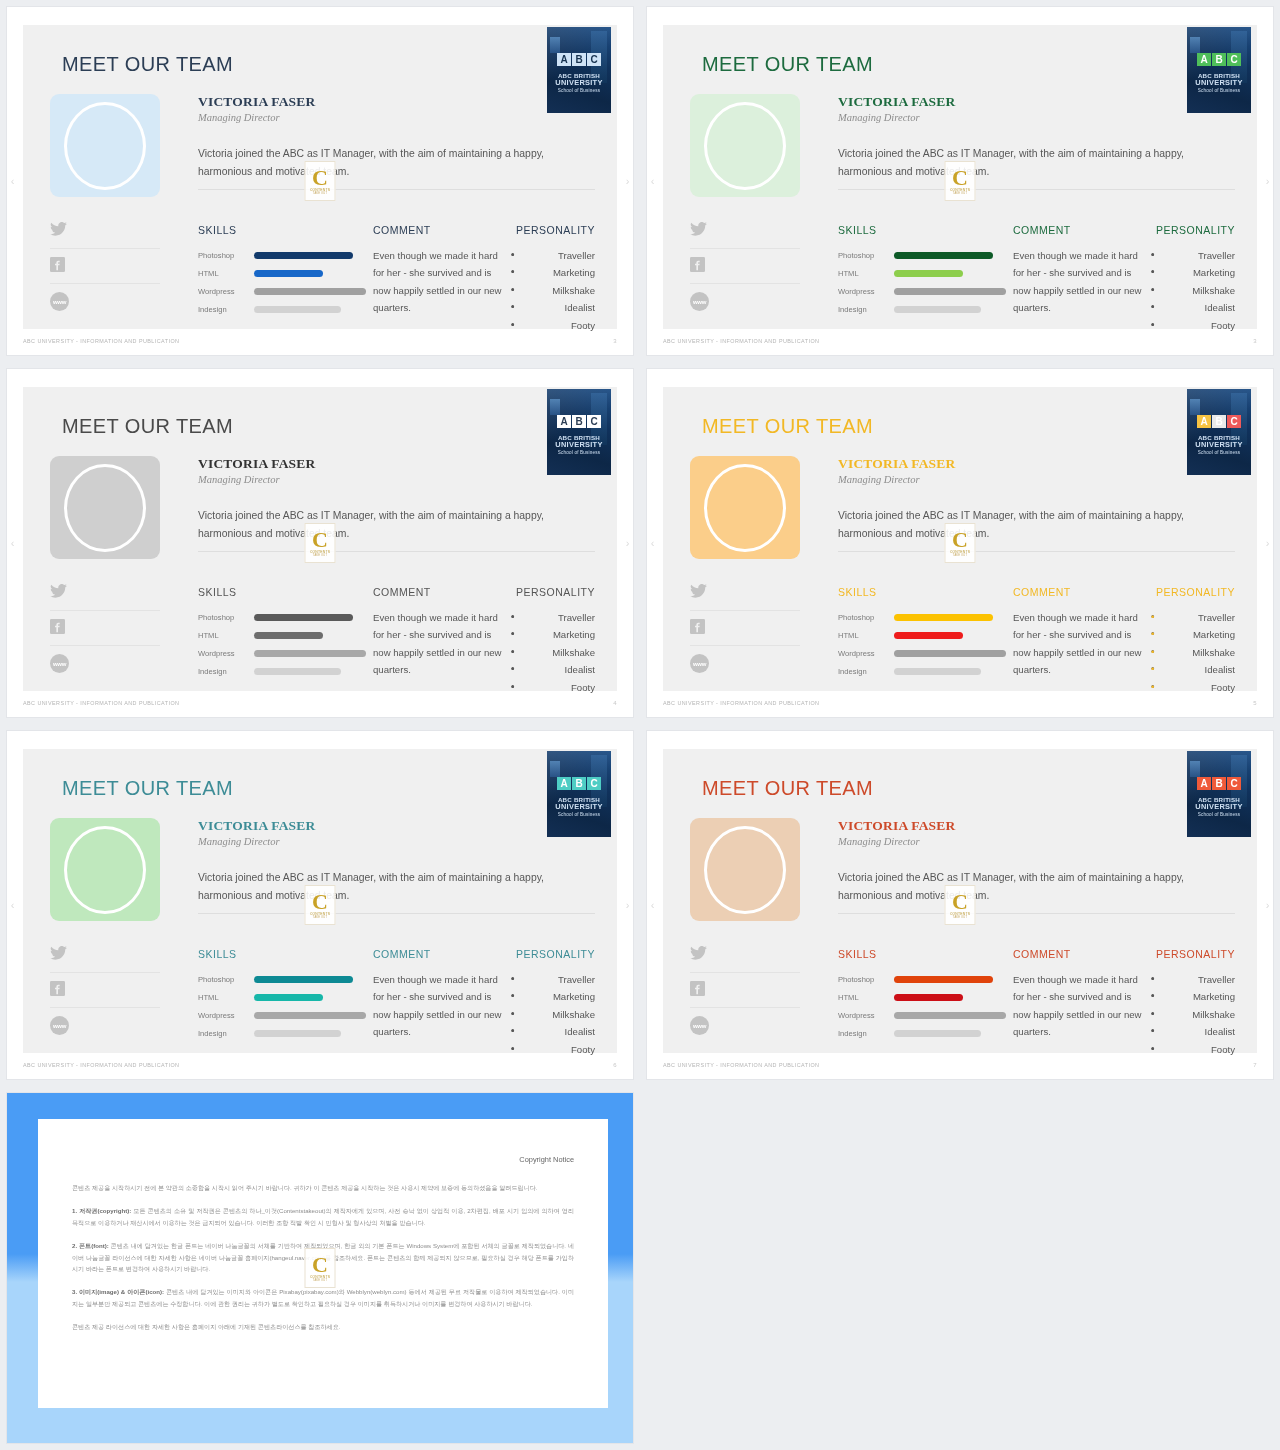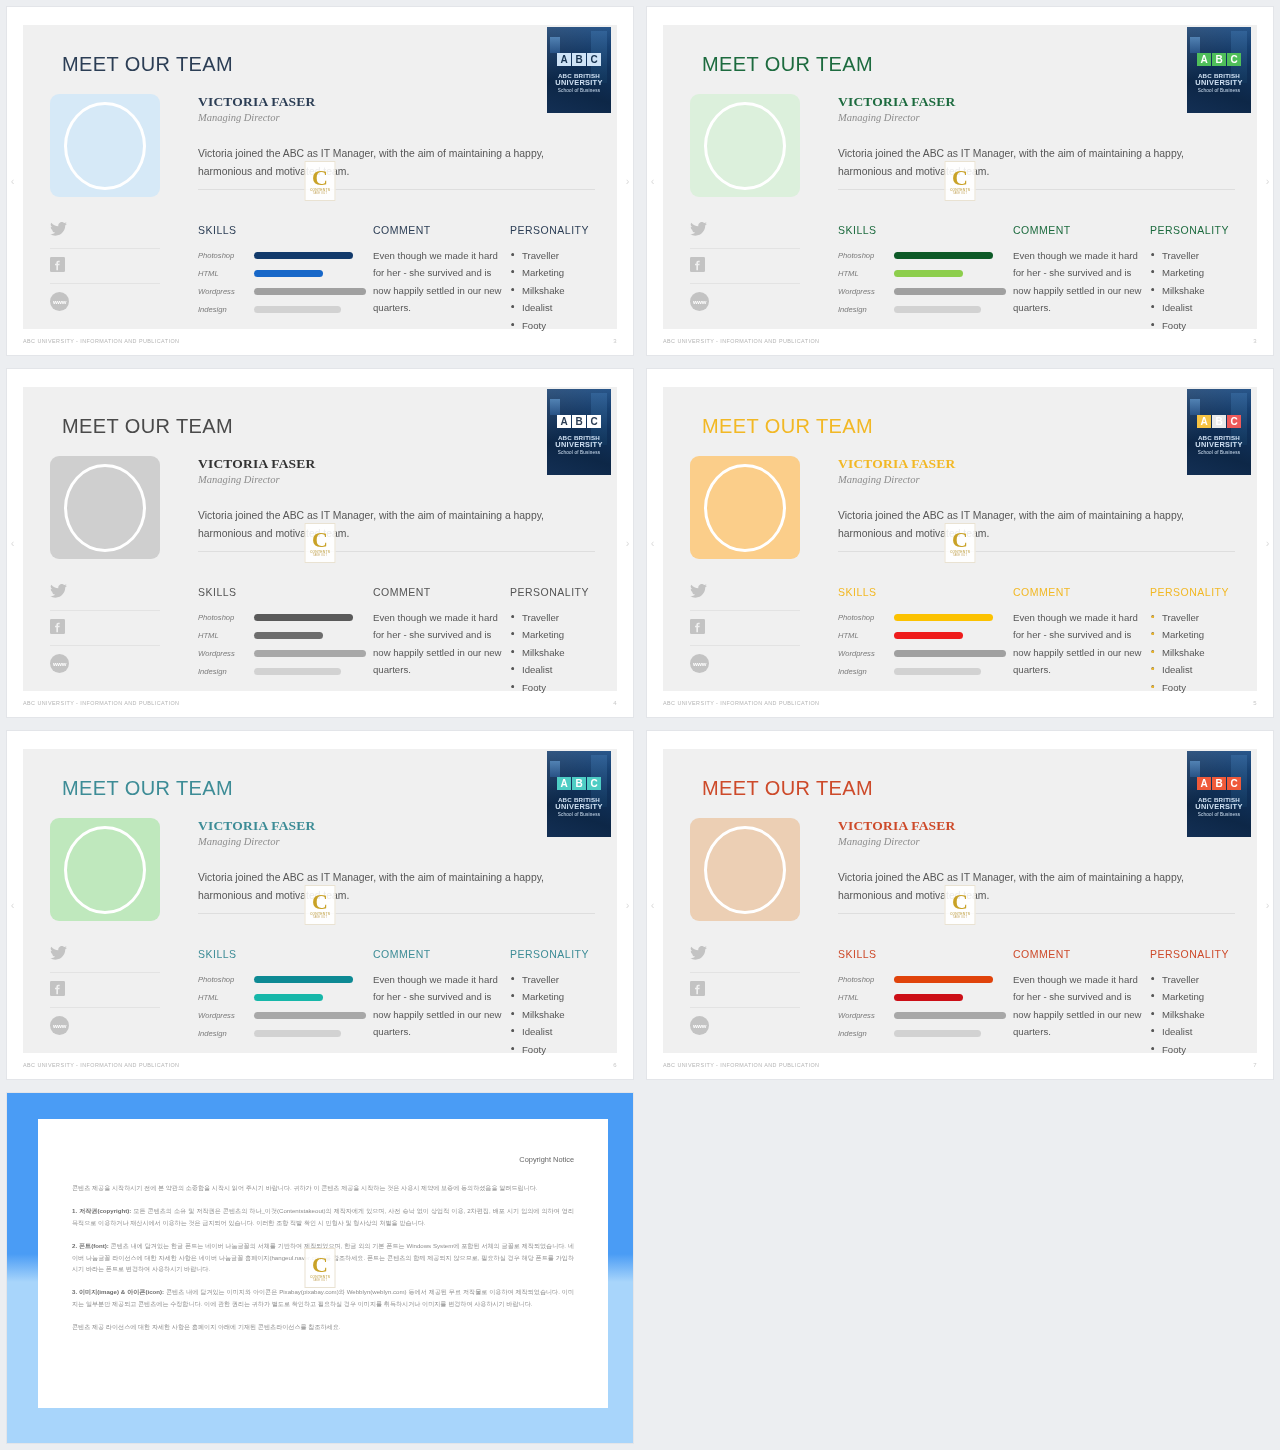--- a/index.html
+++ b/index.html
@@ -152,34 +152,33 @@
     padding-bottom: 8px;
     border-bottom: 1px solid #dedede;
   }
 
   .cols {
     display: flex;
     margin-top: 34px;
   }
   .col-skills { width: 175px; }
   .col-comment { width: 137px; }
-  .col-person { flex: 1; }
+  .col-person { flex: 1; text-align: right; }
 
   .col-h {
     font-size: 10.5px;
     letter-spacing: .5px;
     color: #2c3e55;
     margin-bottom: 11px;
   }
   .skill-row { display: flex; align-items: center; height: 18px; }
   .skill-name {
     width: 56px;
     font-size: 7.6px;
     color: #7b7b7b;
-    font-style: italic;
   }
   .bar {
     height: 7px;
     border-radius: 4px;
     background: #c9c9c9;
   }
   .cmt {
     font-size: 9.6px;
     line-height: 1.82;
     color: #575757;

